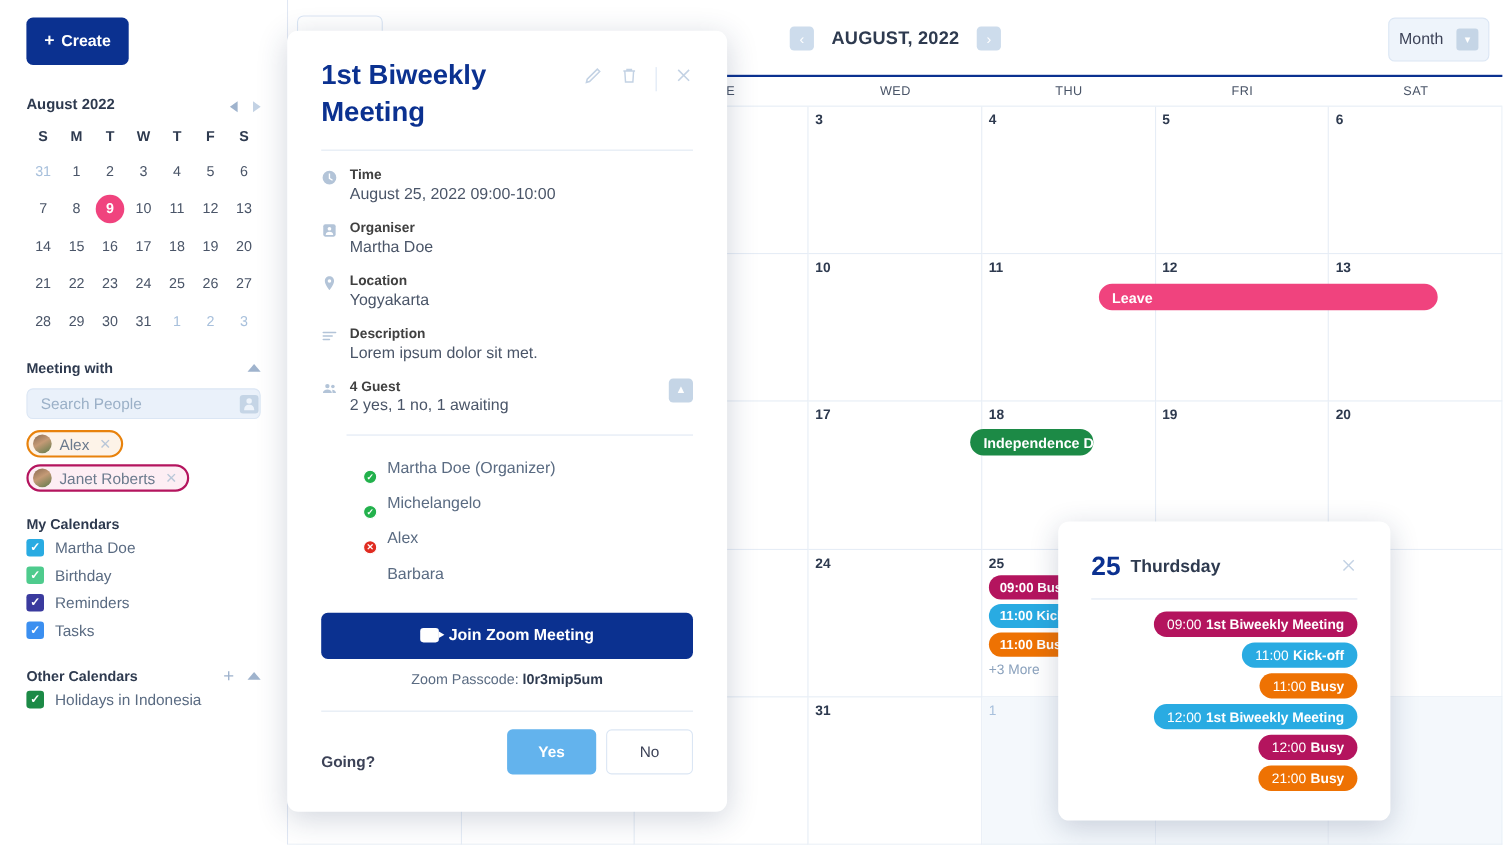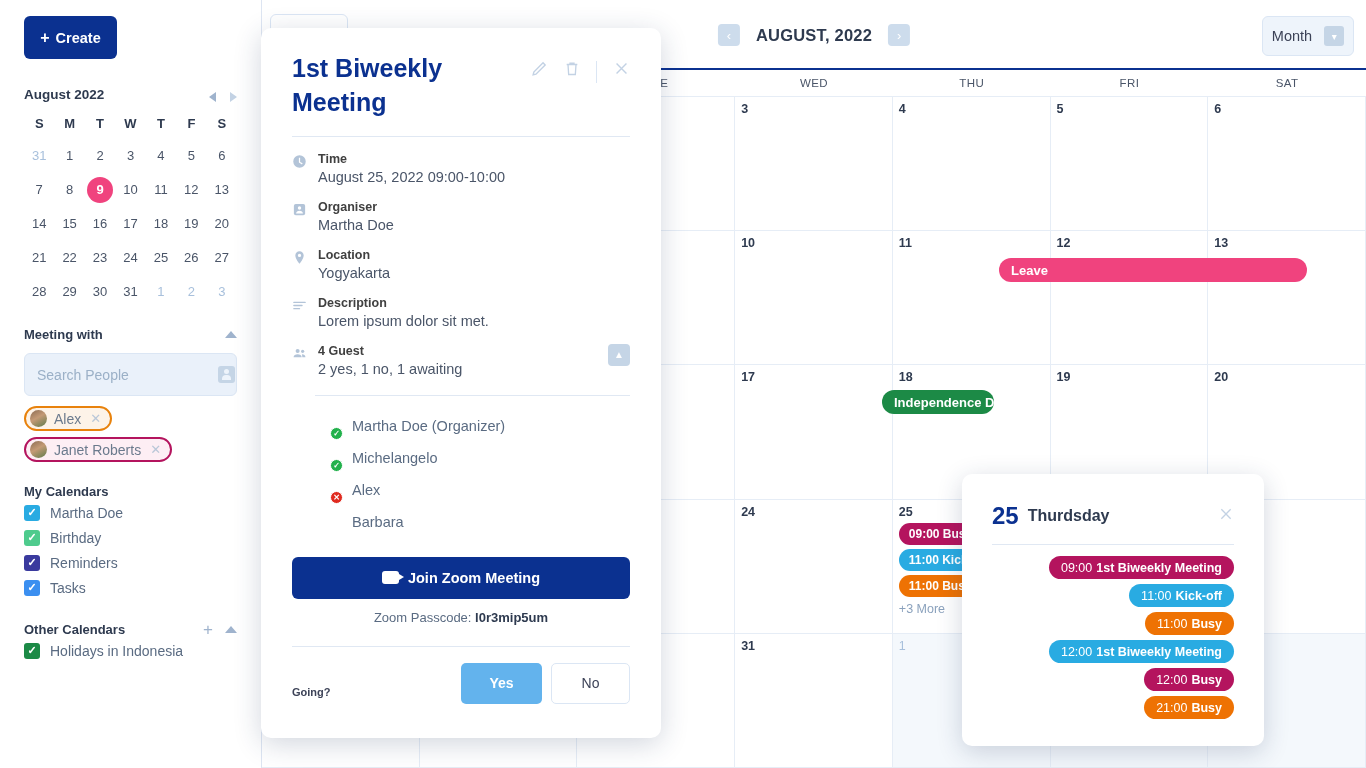--- a/index.html
+++ b/index.html
@@ -66,21 +66,21 @@
     display: flex; align-items: center; justify-content: space-between;
     margin-top: 20px; height: 18px;
   }
   .sec-title { font-size: 13px; font-weight: bold; color: #2e3a4f; }
   .sec-icons { display: flex; align-items: center; gap: 12px; }
   .caret-up { width: 0; height: 0; border-left: 6px solid transparent; border-right: 6px solid transparent; border-bottom: 7px solid #9fb3cd; cursor: pointer; }
   .plus-ic { font-size: 17px; color: #9fb3cd; line-height: 1; cursor: pointer; }
 
   .search-wrap {
     margin-top: 10px; position: relative;
-    height: 43px;
+    height: 28px;
     background: #eaf1fa;
     border: 1px solid #dbe6f4;
     border-radius: 6px;
     display: flex; align-items: center; padding: 0 12px;
   }
   .search-wrap input {
     flex: 1; border: none; background: transparent; outline: none;
     font-size: 14px; color: #5a6b82;
     font-family: "Liberation Sans", sans-serif;
   }
@@ -218,21 +218,21 @@
     font-size: 14.5px; font-weight: bold; cursor: pointer;
     display: flex; align-items: center; justify-content: center; gap: 9px;
     font-family: "Liberation Sans", sans-serif;
   }
   .zoom-cam { width: 17px; height: 13px; background: #fff; border-radius: 3px; position: relative; }
   .zoom-cam::after { content:""; position:absolute; right:-5px; top:3px; border-top:3.5px solid transparent; border-bottom:3.5px solid transparent; border-left:5px solid #fff; }
   .pass { text-align: center; font-size: 13px; color: #5a6b82; margin-top: 11px; }
   .pass b { color: #2e3a4f; }
   .foot-div { height: 1px; background: #e0e8f3; margin-top: 21px; }
   .m-foot { display: flex; align-items: center; margin-top: 16px; }
-  .going { font-size: 11px; font-weight: bold; color: #3c4257; margin-top: 18px; }
+  .going { font-size: 14px; font-weight: bold; color: #3c4257; margin-top: 18px; }
   .btn-yes {
     margin-left: auto; width: 81px; height: 41px; border: none; border-radius: 5px;
     background: #63b3ed; color: #fff; font-size: 14px; font-weight: bold; cursor: pointer;
     font-family: "Liberation Sans", sans-serif;
   }
   .btn-no {
     margin-left: 9px; width: 79px; height: 41px; border-radius: 5px;
     background: #fff; border: 1px solid #dbe6f4; color: #3c4257;
     font-size: 14px; cursor: pointer; font-family: "Liberation Sans", sans-serif;
   }

